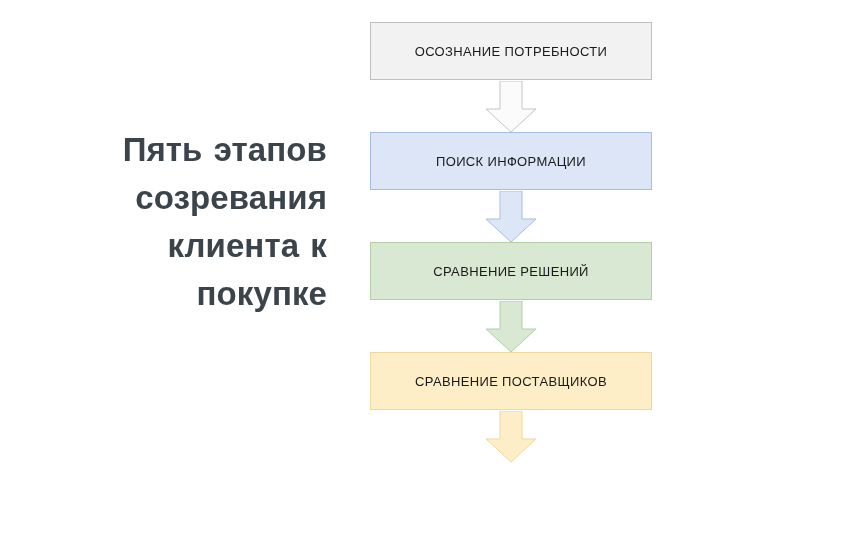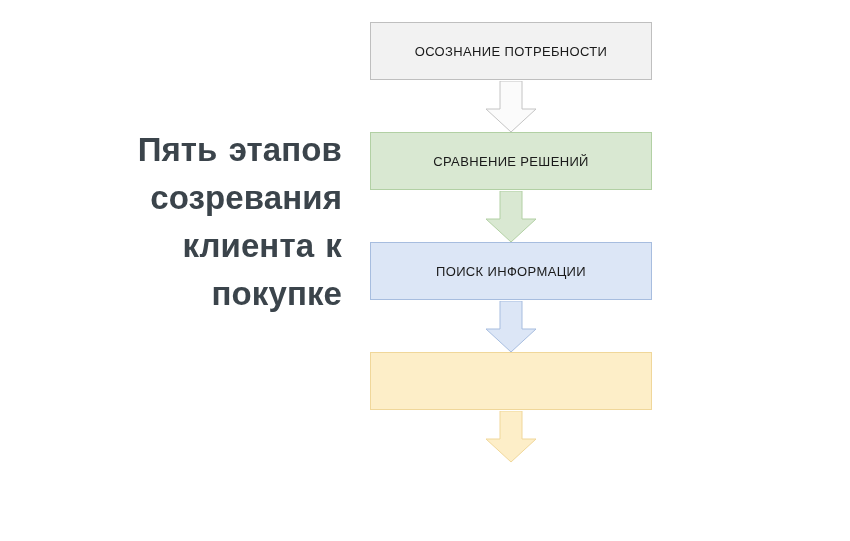--- a/index.html
+++ b/index.html
@@ -16,21 +16,21 @@
   #canvas {
     position: relative;
     width: 850px;
     height: 541px;
     background: #ffffff;
   }
 
   
   #heading {
     position: absolute;
-    left: 100px;
+    left: 85px;
     top: 126px;
     width: 242px;
     text-align: right;
     color: #3b444b;
     font-size: 33px;
     line-height: 48px;
     font-weight: bold;
     letter-spacing: 0.1px;
     word-spacing: 2px;
   }
@@ -95,39 +95,40 @@
 
     <div class="stage s-awareness">
       <span class="stage-label">ОСОЗНАНИЕ ПОТРЕБНОСТИ</span>
       <div class="arrow">
         <svg viewBox="0 0 52 52" xmlns="http://www.w3.org/2000/svg">
           <polygon points="15,0 37,0 37,28 51,28 26,51 1,28 15,28" fill="#fbfbfb" stroke="#c4c4c4" stroke-width="1"></polygon>
         </svg>
       </div>
     </div>
 
+    <div class="stage s-search">
+      <span class="stage-label">ПОИСК ИНФОРМАЦИИ</span>
+      <div class="arrow">
+        <svg viewBox="0 0 52 52" xmlns="http://www.w3.org/2000/svg">
+          <polygon points="15,0 37,0 37,28 51,28 26,51 1,28 15,28" fill="#dce6f6" stroke="#a7bddf" stroke-width="1"></polygon>
+        </svg>
+      </div>
+    </div>
+
     <div class="stage s-solutions">
       <span class="stage-label">СРАВНЕНИЕ РЕШЕНИЙ</span>
       <div class="arrow">
         <svg viewBox="0 0 52 52" xmlns="http://www.w3.org/2000/svg">
           <polygon points="15,0 37,0 37,28 51,28 26,51 1,28 15,28" fill="#d9e8d2" stroke="#b2d0a4" stroke-width="1"></polygon>
         </svg>
       </div>
     </div>
 
-    <div class="stage s-search">
-      <span class="stage-label">ПОИСК ИНФОРМАЦИИ</span>
-      <div class="arrow">
-        <svg viewBox="0 0 52 52" xmlns="http://www.w3.org/2000/svg">
-          <polygon points="15,0 37,0 37,28 51,28 26,51 1,28 15,28" fill="#dce6f6" stroke="#a7bddf" stroke-width="1"></polygon>
-        </svg>
-      </div>
-    </div>
-
     <div class="stage s-vendors">
+      <span class="stage-label">СРАВНЕНИЕ ПОСТАВЩИКОВ</span>
       <div class="arrow">
         <svg viewBox="0 0 52 52" xmlns="http://www.w3.org/2000/svg">
           <polygon points="15,0 37,0 37,28 51,28 26,51 1,28 15,28" fill="#fdeec8" stroke="#f0d79a" stroke-width="1"></polygon>
         </svg>
       </div>
     </div>
 
 
   </div>
 </div>

